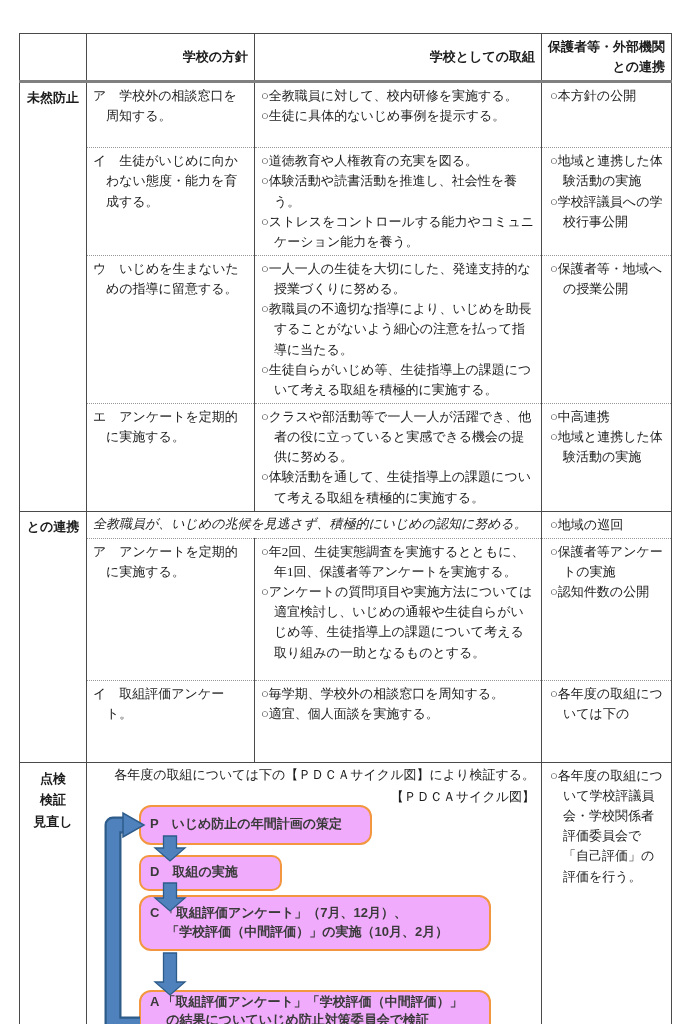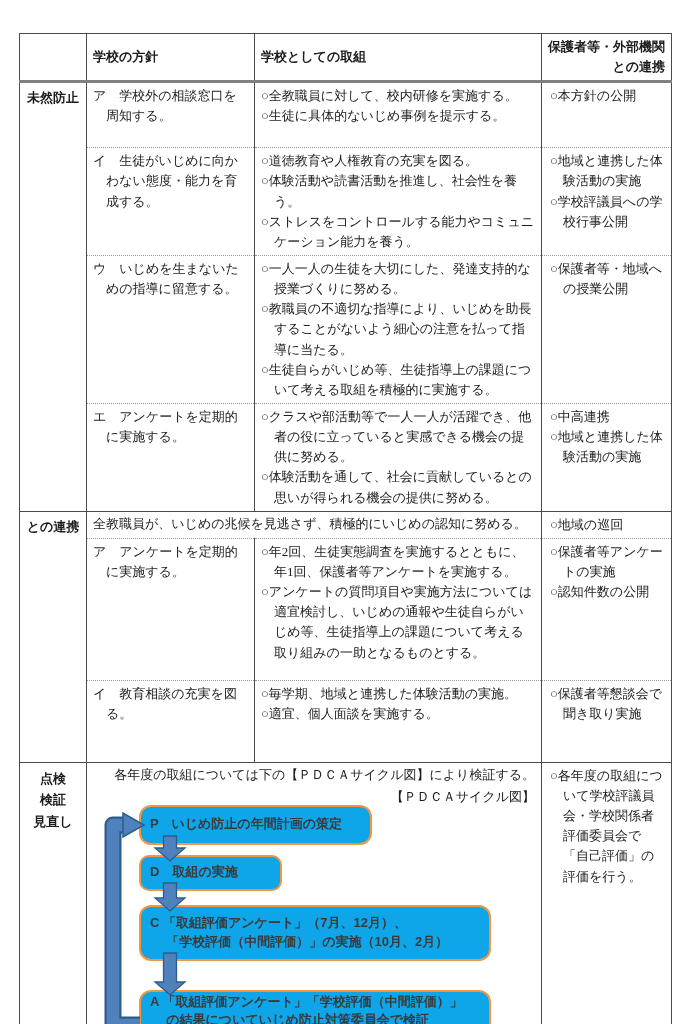--- a/index.html
+++ b/index.html
@@ -10,50 +10,50 @@
   }
   .page{position:relative;width:691px;height:1024px;overflow:hidden;}
   table.policy{
     position:absolute;left:19px;top:33px;width:652px;
     border-collapse:collapse;table-layout:fixed;
     border:1.6px solid #4a4a4a;
     font-size:13px;line-height:1.55;
   }
   td{vertical-align:top;padding:3px 6px;border-left:1px solid #4a4a4a;border-right:1px solid #4a4a4a;border-top:none;border-bottom:none;word-break:break-all;}
   tr.hdr td{
-    vertical-align:middle;text-align:left;font-weight:bold;
+    vertical-align:middle;text-align:right;font-weight:bold;
     font-family:"Liberation Sans","DejaVu Sans",sans-serif;
     border-bottom:3px solid #808080;
   }
   tr.hdr td.hdr-collab{text-align:right;white-space:pre-line;padding-left:6px;}
   tr.sec td{border-top:1.6px solid #4a4a4a;}
   tr.sub td{border-top:1px dotted #979797;}
   td.lbl{
     text-align:center;font-weight:bold;padding-top:5px;
     font-family:"Liberation Sans","DejaVu Sans",sans-serif;
   }
   td.lbl-multi{white-space:pre-line;line-height:1.65;}
   td.collab{padding-left:8px;padding-right:7px;margin-top:28px;}
   .line{padding-left:1em;text-indent:-1em;}
-  td.intro{padding-top:2px;}
+  td.intro{padding-top:2px;font-style:italic;}
   
   td.pdca-cell{position:relative;padding:0;}
   .pdca-line{padding:2px 6px 0 8px;text-align:right;}
   .pdca-box{
-    position:absolute;box-sizing:border-box;background:#0ea5e9;
+    position:absolute;box-sizing:border-box;background:#f0abfc;
     border:2.5px solid #F2973F;border-radius:12px;
     font-family:"Liberation Sans","DejaVu Sans",sans-serif;
     font-weight:bold;color:#3a3a3a;font-size:13px;line-height:1.45;
     display:flex;align-items:center;padding:4px 9px;z-index:1;
     white-space:pre-wrap;
   }
   .pdca-box .hang{padding-left:1.25em;text-indent:-1.25em;white-space:pre-wrap;}
   .box-p{left:52px;top:42px;width:233px;height:40px;}
   .box-d{left:52px;top:92px;width:143px;height:36px;border-radius:10px;}
-  .box-c{left:52px;top:142px;width:352px;height:56px;}
+  .box-c{left:52px;top:132px;width:352px;height:56px;}
   .box-a{left:52px;top:227px;width:352px;height:62px;}
   .pdca-svg{position:absolute;left:0;top:0;z-index:2;pointer-events:none;}
 </style>
 </head>
 <body>
 
 <div class="page">
   <table class="policy">
     <colgroup>
       <col style="width:67px">
@@ -109,21 +109,21 @@
       <td class="collab">
             <div class="line">○保護者等・地域への授業公開</div>
           </td>
     </tr>
     <tr class="sub" style="height:87px">
       <td>
             <div class="line">エ　アンケートを定期的に実施する。</div>
           </td>
       <td>
             <div class="line">○クラスや部活動等で一人一人が活躍でき、他者の役に立っていると実感できる機会の提供に努める。</div>
-            <div class="line">○体験活動を通して、社会に貢献しているとの思いが得られる機会の提供に努める。</div>
+            <div class="line">○体験活動を通して、生徒指導上の課題について考える取組を積極的に実施する。</div>
           </td>
       <td class="collab">
             <div class="line">○中高連携</div>
             <div class="line">○地域と連携した体験活動の実施</div>
           </td>
     </tr>
 
     <tr class="sec" style="height:23px">
       <td class="lbl" rowspan="3">との連携</td>
       <td class="intro" colspan="2">全教職員が、いじめの兆候を見逃さず、積極的にいじめの認知に努める。</td>
@@ -139,28 +139,28 @@
             <div class="line">○年2回、生徒実態調査を実施するとともに、年1回、保護者等アンケートを実施する。</div>
             <div class="line">○アンケートの質問項目や実施方法については適宜検討し、いじめの通報や生徒自らがいじめ等、生徒指導上の課題について考える取り組みの一助となるものとする。</div>
           </td>
       <td class="collab">
             <div class="line">○保護者等アンケートの実施</div>
             <div class="line">○認知件数の公開</div>
           </td>
     </tr>
     <tr class="sub" style="height:82px">
       <td>
-            <div class="line">イ　教育相談の充実を図る。</div>
+            <div class="line">イ　取組評価アンケート。</div>
           </td>
       <td>
-            <div class="line">○毎学期、地域と連携した体験活動の実施。</div>
+            <div class="line">○毎学期、学校外の相談窓口を周知する。</div>
             <div class="line">○適宜、個人面談を実施する。</div>
           </td>
       <td class="collab">
-            <div class="line">○保護者等懇談会で聞き取り実施</div>
+            <div class="line">○各年度の取組については下の</div>
           </td>
     </tr>
 
     <tr class="sec" style="height:318px">
       <td class="lbl lbl-multi">点検
 検証
 見直し</td>
       <td class="pdca-cell" colspan="2">
         <div class="pdca-line">各年度の取組については下の【ＰＤＣＡサイクル図】により検証する。</div>
         <div class="pdca-line">【ＰＤＣＡサイクル図】</div>

